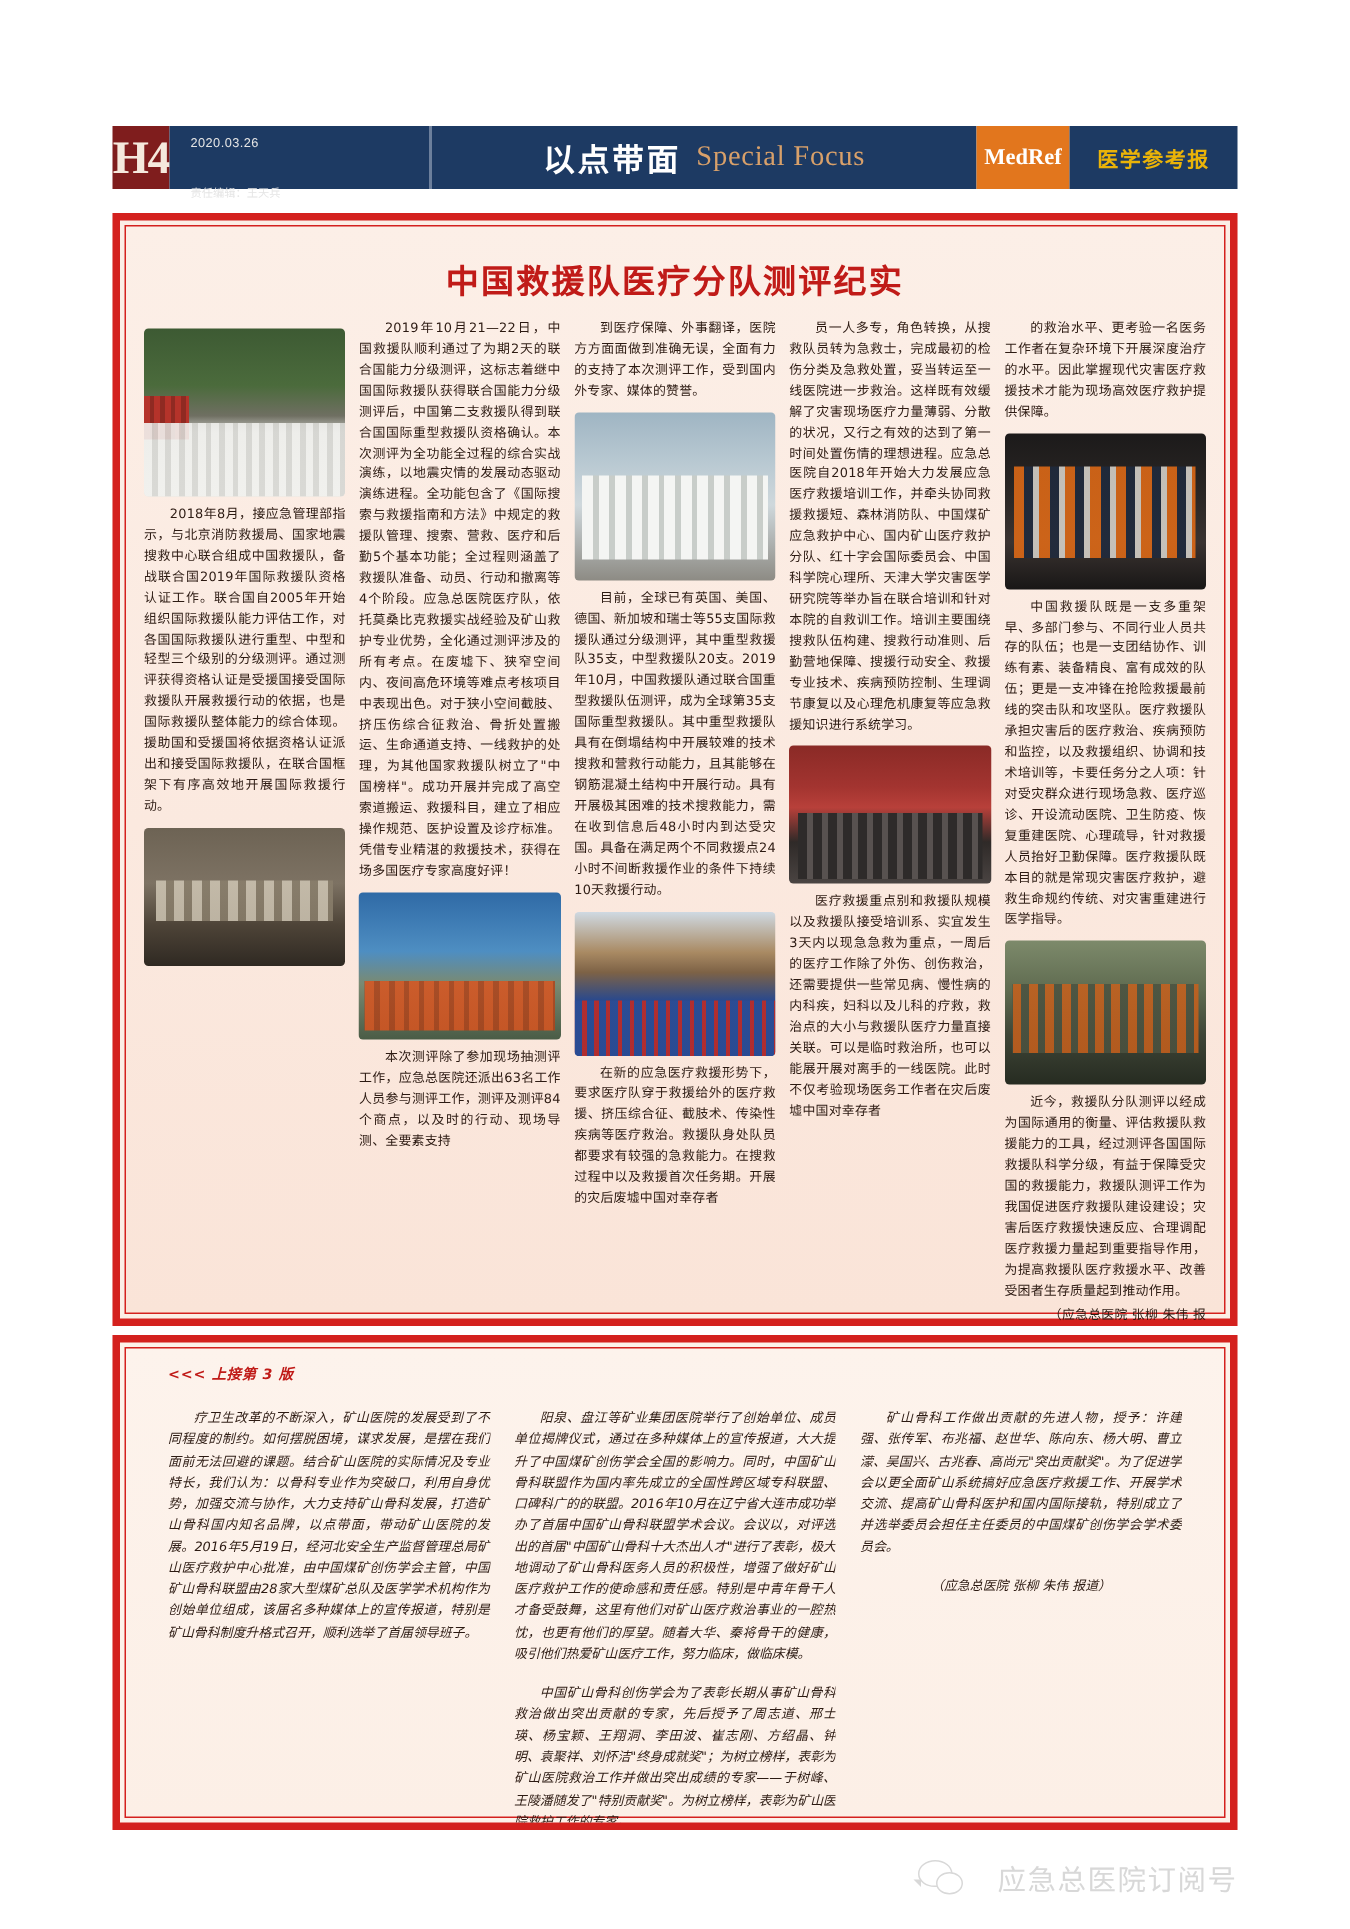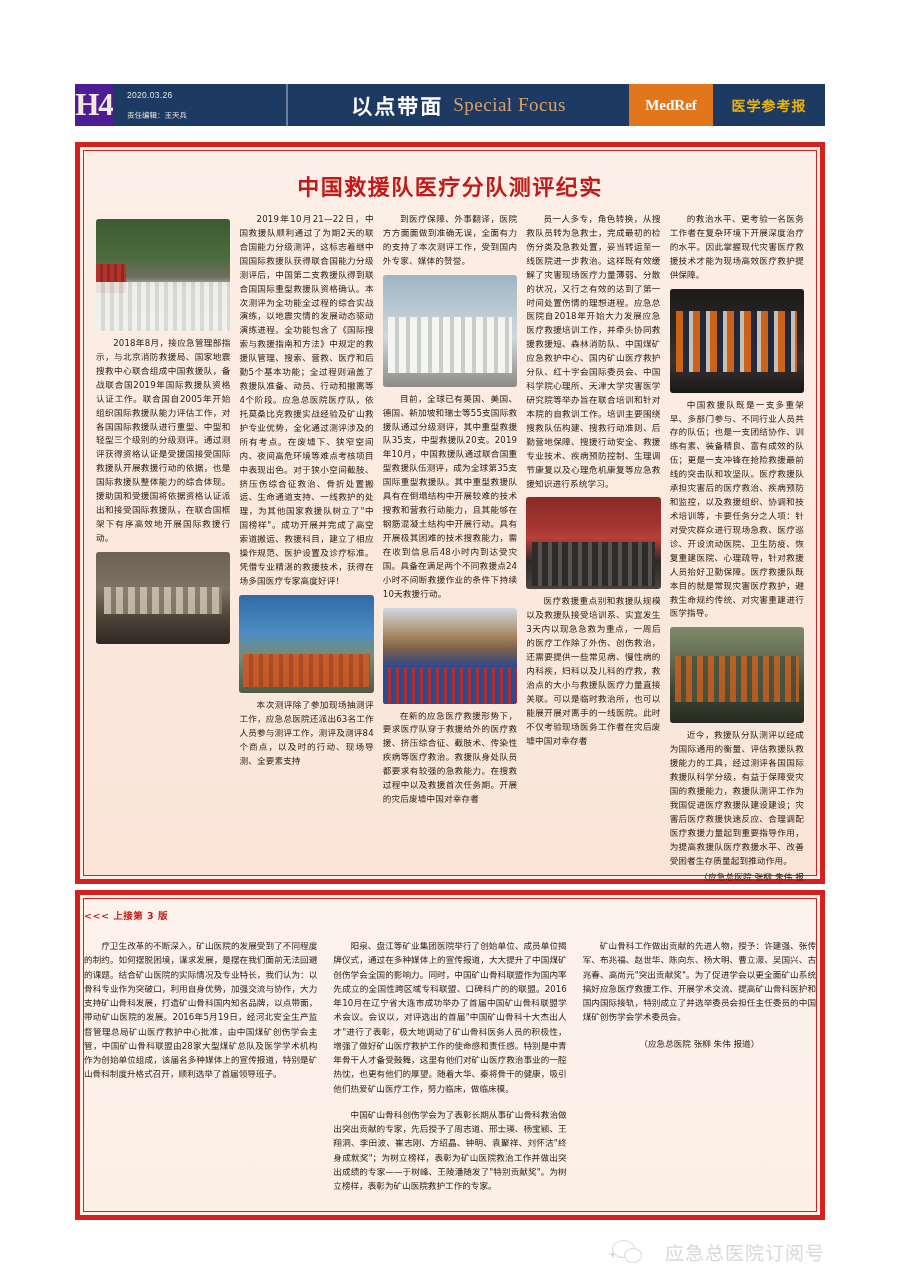--- a/index.html
+++ b/index.html
@@ -11,46 +11,46 @@
     overflow:hidden;
     position:relative;
   }
 
   
   .masthead{
     position:absolute;left:75px;top:84px;width:750px;height:42px;
     display:flex;align-items:stretch;
   }
   .mh-h4{
-    width:38px;background:#4c1d95;color:#f5e9dd;
+    width:38px;background:#7f1d1d;color:#f5e9dd;
     font-family:"Liberation Serif",serif;
     font-size:31px;line-height:42px;text-align:center;
     font-weight:700;letter-spacing:-1px;
   }
   .mh-date{
     width:175px;background:#1d3a63;color:#e5e5e5;
     padding:6px 0 0 14px;box-sizing:border-box;
     border-right:2px solid #6c7f9c;
   }
   .mh-date .d1{font-family:"Liberation Sans",sans-serif;font-size:8.5px;letter-spacing:.3px;}
-  .mh-date .d2{font-family:"DejaVu Sans",sans-serif;font-size:7.5px;margin-top:9px;}
+  .mh-date .d2{font-family:"DejaVu Sans",sans-serif;font-size:7.5px;margin-top:22px;}
   .mh-center{
     flex:1;background:#1d3a63;display:flex;align-items:center;justify-content:center;
     gap:10px;
   }
   .mh-center .cn{
     color:#ffffff;font-family:"DejaVu Sans",sans-serif;font-weight:700;
     font-size:21px;letter-spacing:2px;
   }
   .mh-center .en{
     color:#d8a06a;font-family:"Liberation Serif",serif;font-style:normal;
     font-size:19px;letter-spacing:.5px;
   }
   .mh-medref{
-    width:84px;background:#e2761d;color:#fff;
+    width:62px;background:#e2761d;color:#fff;
     font-family:"Liberation Serif",serif;font-weight:700;font-size:15px;
     display:flex;align-items:center;justify-content:center;
   }
   .mh-paper{
     width:112px;background:#1d3a63;color:#eab308;
     font-family:"DejaVu Sans",sans-serif;font-weight:700;font-size:14px;
     letter-spacing:1px;
     display:flex;align-items:center;justify-content:center;
   }
 
@@ -144,21 +144,22 @@
     position:absolute;left:75px;top:890px;width:750px;height:330px;
     border:5px solid #d4211e;
     background:#fdf2ea;
     box-sizing:border-box;
   }
   .cont-inner{
     position:absolute;inset:3px;
     border:1px solid #d4211e;
     background:linear-gradient(180deg,#fdf3ec 0%,#fcefe6 100%);
     box-sizing:border-box;
-    padding:9px 0;
+    padding:9px 28px;
+    font-style:italic;
   }
   .cont-head{
     color:#c01b18;font-family:"DejaVu Sans",sans-serif;font-weight:700;
     font-size:9.5px;margin:0 0 5px 0;letter-spacing:.5px;
   }
   .cont-cols{display:flex;gap:16px;height:288px;}
   .cont-col{
     width:235px;font-size:8.6px;line-height:1.66;color:#2c1a12;
     text-align:justify;font-family:"DejaVu Sans",sans-serif;overflow:hidden;
   }

